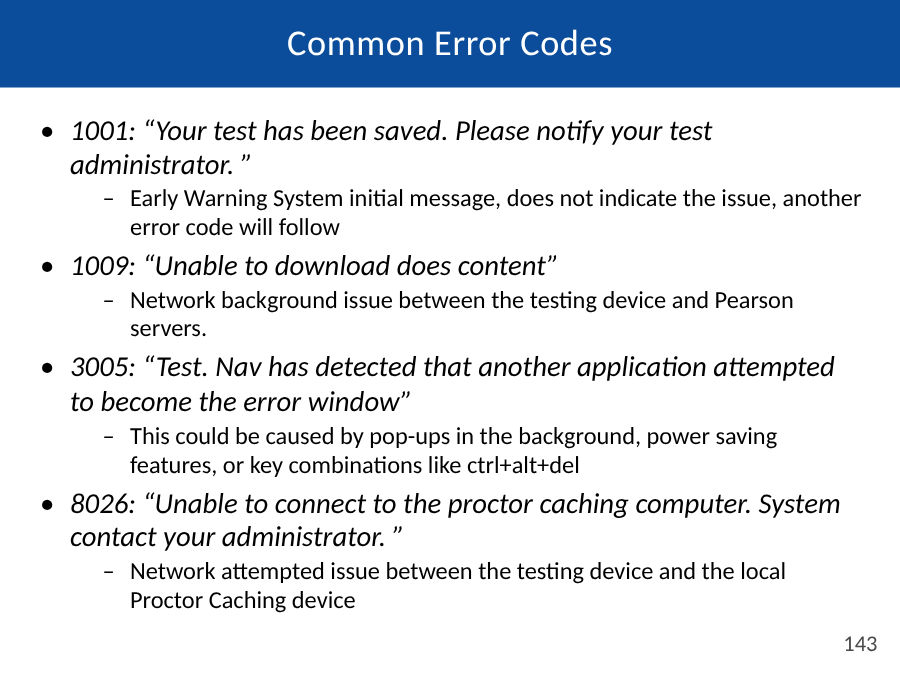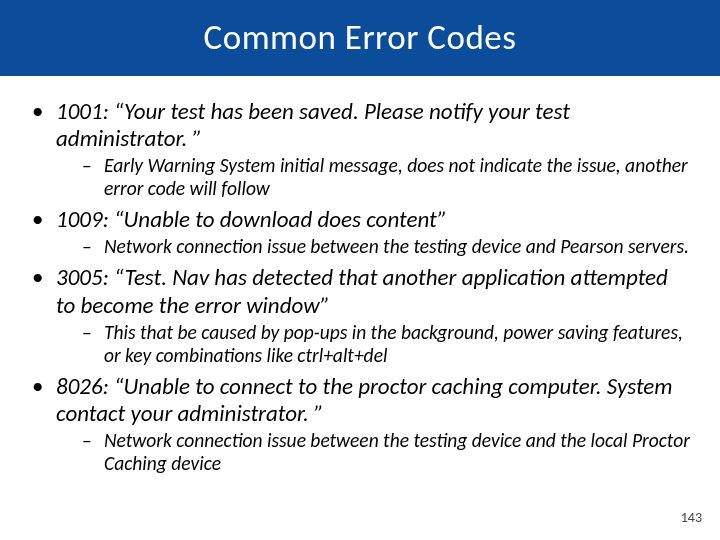--- a/index.html
+++ b/index.html
@@ -12,21 +12,21 @@
       position: relative;
     }
     .title-bar {
       background: #0b4d9b;
       width: 100%;
       padding: 16px 0 18px 0;
       text-align: center;
     }
     .title-bar h1 {
       color: #ffffff;
-      font-size: 35px;
+      font-size: 29px;
       font-weight: 400;
       letter-spacing: 0.5px;
     }
     .content {
       padding: 22px 30px 0 30px;
       color: #000000;
     }
     ul.top-list {
       list-style: none;
     }
@@ -60,27 +60,26 @@
       align-items: flex-start;
       font-size: 19.5px;
       line-height: 1.18;
     }
     ul.sub-list > li .dash {
       width: 22px;
       flex-shrink: 0;
     }
     ul.sub-list > li .subtext {
       flex: 1;
-      font-style: italic;
     }
     .page-number {
       position: absolute;
       bottom: 14px;
       right: 18px;
-      font-size: 14px;
+      font-size: 18px;
       color: #4a4a4a;
     }
   </style>
 </head>
 <body>
 
 <div class="title-bar">
   <h1>Common Error Codes</h1>
 </div>
 
@@ -99,44 +98,44 @@
       </ul>
     </li>
     <li>
       <div class="bullet-row">
         <span class="bullet">•</span>
         <span class="text">1009: “Unable to download does content”</span>
       </div>
       <ul class="sub-list">
         <li>
           <span class="dash">–</span>
-          <span class="subtext">Network connection issue between the testing device and Pearson servers.</span>
+          <span class="subtext">Network background issue between the testing device and Pearson servers.</span>
         </li>
       </ul>
     </li>
     <li>
       <div class="bullet-row">
         <span class="bullet">•</span>
         <span class="text">3005: “Test. Nav has detected that another application attempted to become the error window”</span>
       </div>
       <ul class="sub-list">
         <li>
           <span class="dash">–</span>
-          <span class="subtext">This that be caused by pop-ups in the background, power saving features, or key combinations like ctrl+alt+del</span>
+          <span class="subtext">This could be caused by pop-ups in the background, power saving features, or key combinations like ctrl+alt+del</span>
         </li>
       </ul>
     </li>
     <li>
       <div class="bullet-row">
         <span class="bullet">•</span>
         <span class="text">8026: “Unable to connect to the proctor caching computer. System contact your administrator. ”</span>
       </div>
       <ul class="sub-list">
         <li>
           <span class="dash">–</span>
-          <span class="subtext">Network connection issue between the testing device and the local Proctor Caching device</span>
+          <span class="subtext">Network attempted issue between the testing device and the local Proctor Caching device</span>
         </li>
       </ul>
     </li>
   </ul>
 </div>
 
 <div class="page-number">143</div>
 
 </body></html>

